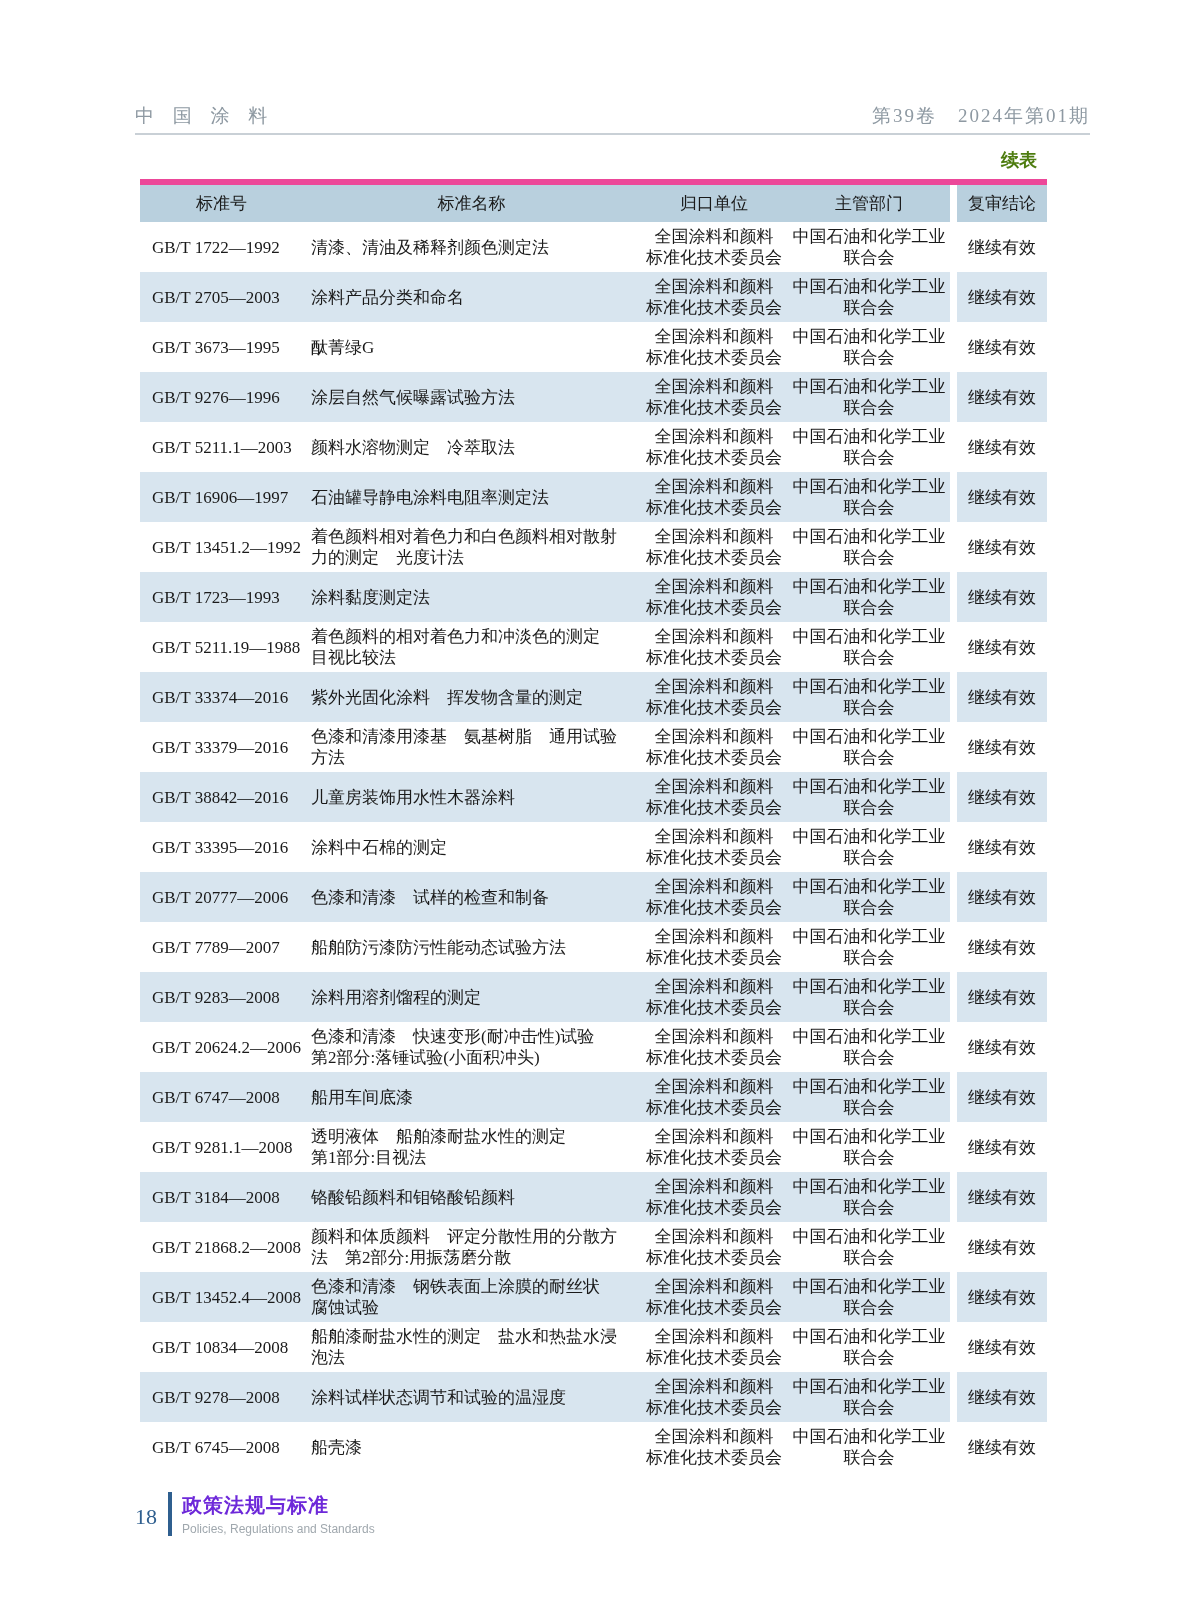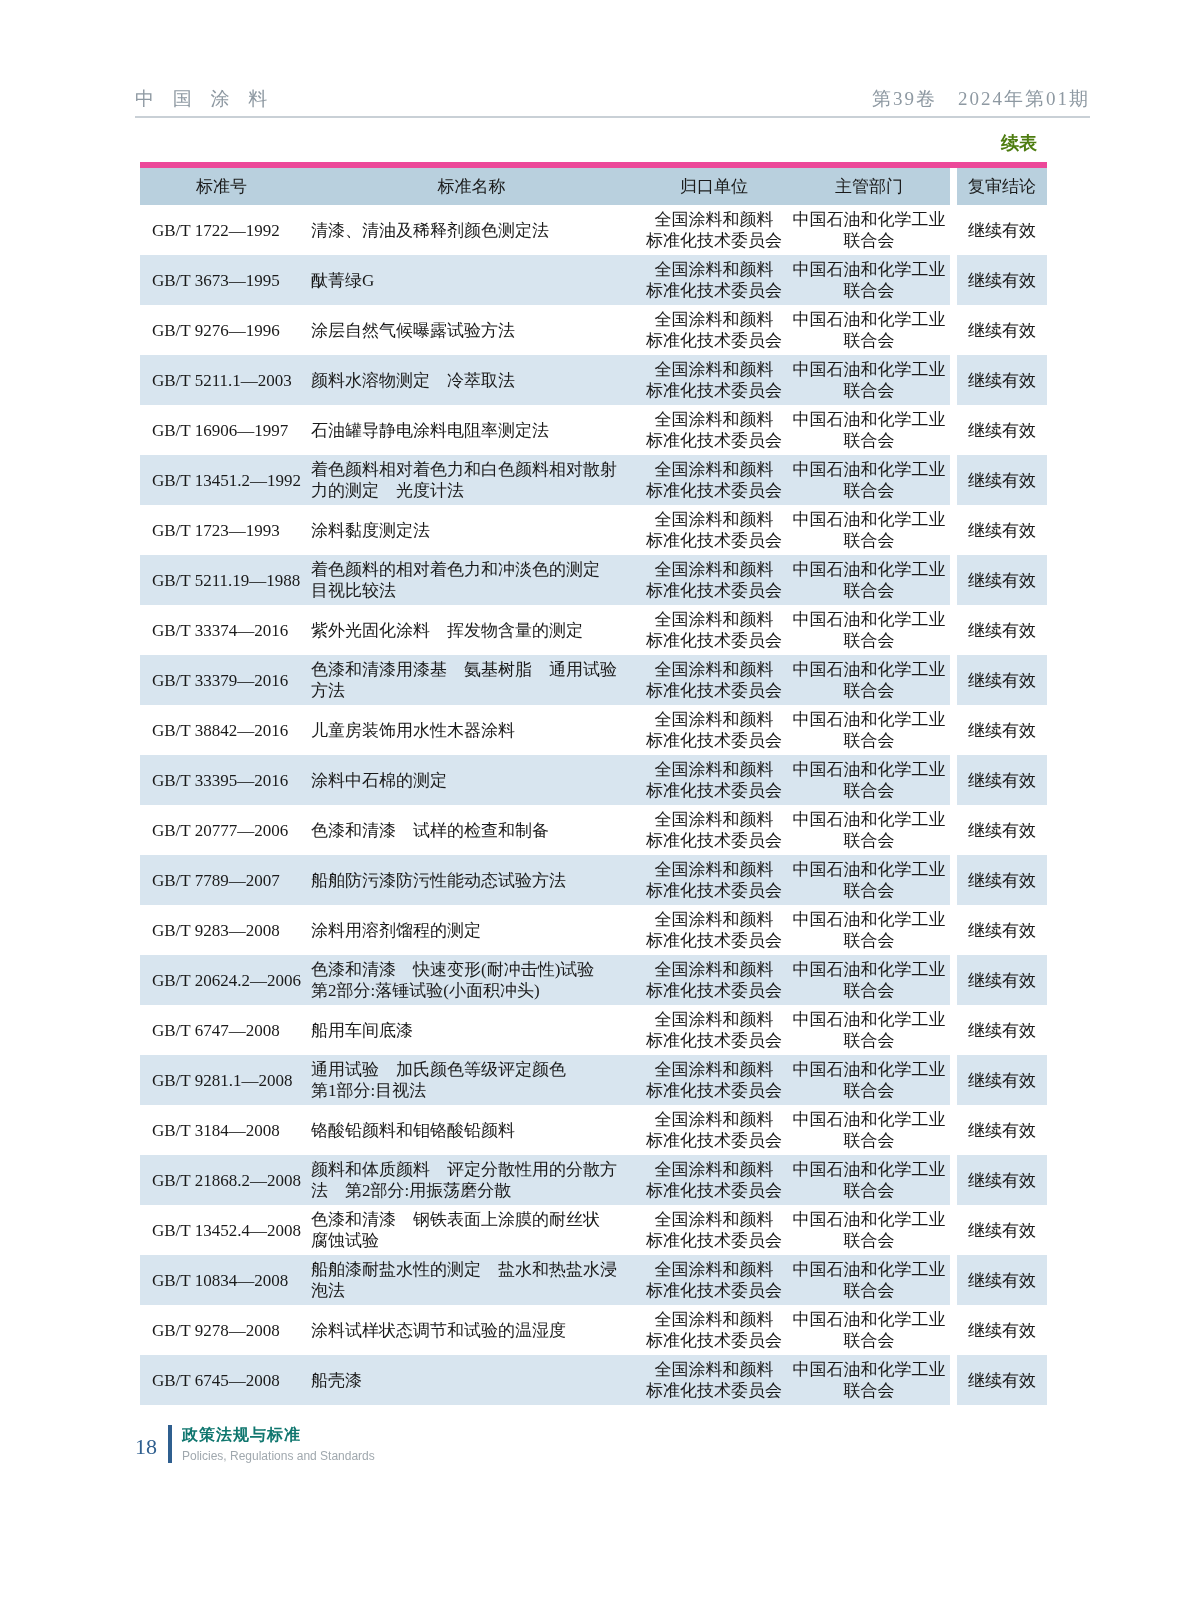--- a/index.html
+++ b/index.html
@@ -16,21 +16,21 @@
     font-family:"Liberation Serif","DejaVu Serif",serif;
     color:#1a1a1a;
   }
   .page-header{
     display:flex;justify-content:space-between;align-items:flex-end;
     margin:86px 97px 0 135px;
     padding-bottom:4px;border-bottom:2px solid var(--rule-gray);
     color:var(--muted-gray);font-size:19px;
   }
   .journal-title{letter-spacing:7px;}
-  .issue-info{letter-spacing:2px;}
+  .issue-info{letter-spacing:2px;margin-top:17px;}
   .table-area{margin:0 0 0 140px;width:907px;}
   .table-note{
     text-align:right;padding-right:10px;
     margin-top:13px;margin-bottom:7px;
     font-family:"Liberation Sans","DejaVu Sans",sans-serif;
     font-weight:bold;font-size:18px;color:#4d7c0f;
   }
   table{
     width:907px;table-layout:fixed;border-spacing:0;
     border-top:6px solid #ec4899;
@@ -63,21 +63,21 @@
   .page-number{
     color:var(--accent-blue);font-size:22px;
     margin-right:11px;align-self:center;padding-top:6px;
   }
   .footer-accent-bar{
     width:4px;align-self:stretch;background:var(--accent-blue);
   }
   .footer-titles{padding-left:10px;}
   .section-title-cn{
     font-family:"Liberation Sans","DejaVu Sans",sans-serif;
-    font-weight:bold;font-size:16px;color:#0f766e;letter-spacing:1px;
+    font-weight:bold;font-size:20px;color:#6d28d9;letter-spacing:1px;
   }
   .section-title-en{
     font-family:"Liberation Sans","DejaVu Sans",sans-serif;
     font-size:12px;color:#a0a8ae;margin-top:3px;
   }
 </style>
 </head>
 <body>
 
 <div class="page-header">
@@ -108,20 +108,29 @@
         <tr>
           <td class="col-no">GB/T 1722—1992</td>
           <td class="col-name">清漆、清油及稀释剂颜色测定法</td>
           <td class="col-org">全国涂料和颜料
 标准化技术委员会</td>
           <td class="col-dept">中国石油和化学工业
 联合会</td>
           <td class="col-result gap-left">继续有效</td>
         </tr>
         <tr>
+          <td class="col-no">GB/T 2705—2003</td>
+          <td class="col-name">涂料产品分类和命名</td>
+          <td class="col-org">全国涂料和颜料
+标准化技术委员会</td>
+          <td class="col-dept">中国石油和化学工业
+联合会</td>
+          <td class="col-result gap-left">继续有效</td>
+        </tr>
+        <tr>
           <td class="col-no">GB/T 3673—1995</td>
           <td class="col-name">酞菁绿G</td>
           <td class="col-org">全国涂料和颜料
 标准化技术委员会</td>
           <td class="col-dept">中国石油和化学工业
 联合会</td>
           <td class="col-result gap-left">继续有效</td>
         </tr>
         <tr>
           <td class="col-no">GB/T 9276—1996</td>
@@ -257,21 +266,21 @@
           <td class="col-no">GB/T 6747—2008</td>
           <td class="col-name">船用车间底漆</td>
           <td class="col-org">全国涂料和颜料
 标准化技术委员会</td>
           <td class="col-dept">中国石油和化学工业
 联合会</td>
           <td class="col-result gap-left">继续有效</td>
         </tr>
         <tr>
           <td class="col-no">GB/T 9281.1—2008</td>
-          <td class="col-name">通用试验　加氏颜色等级评定颜色
+          <td class="col-name">透明液体　船舶漆耐盐水性的测定
 第1部分:目视法</td>
           <td class="col-org">全国涂料和颜料
 标准化技术委员会</td>
           <td class="col-dept">中国石油和化学工业
 联合会</td>
           <td class="col-result gap-left">继续有效</td>
         </tr>
         <tr>
           <td class="col-no">GB/T 3184—2008</td>
           <td class="col-name">铬酸铅颜料和钼铬酸铅颜料</td>

